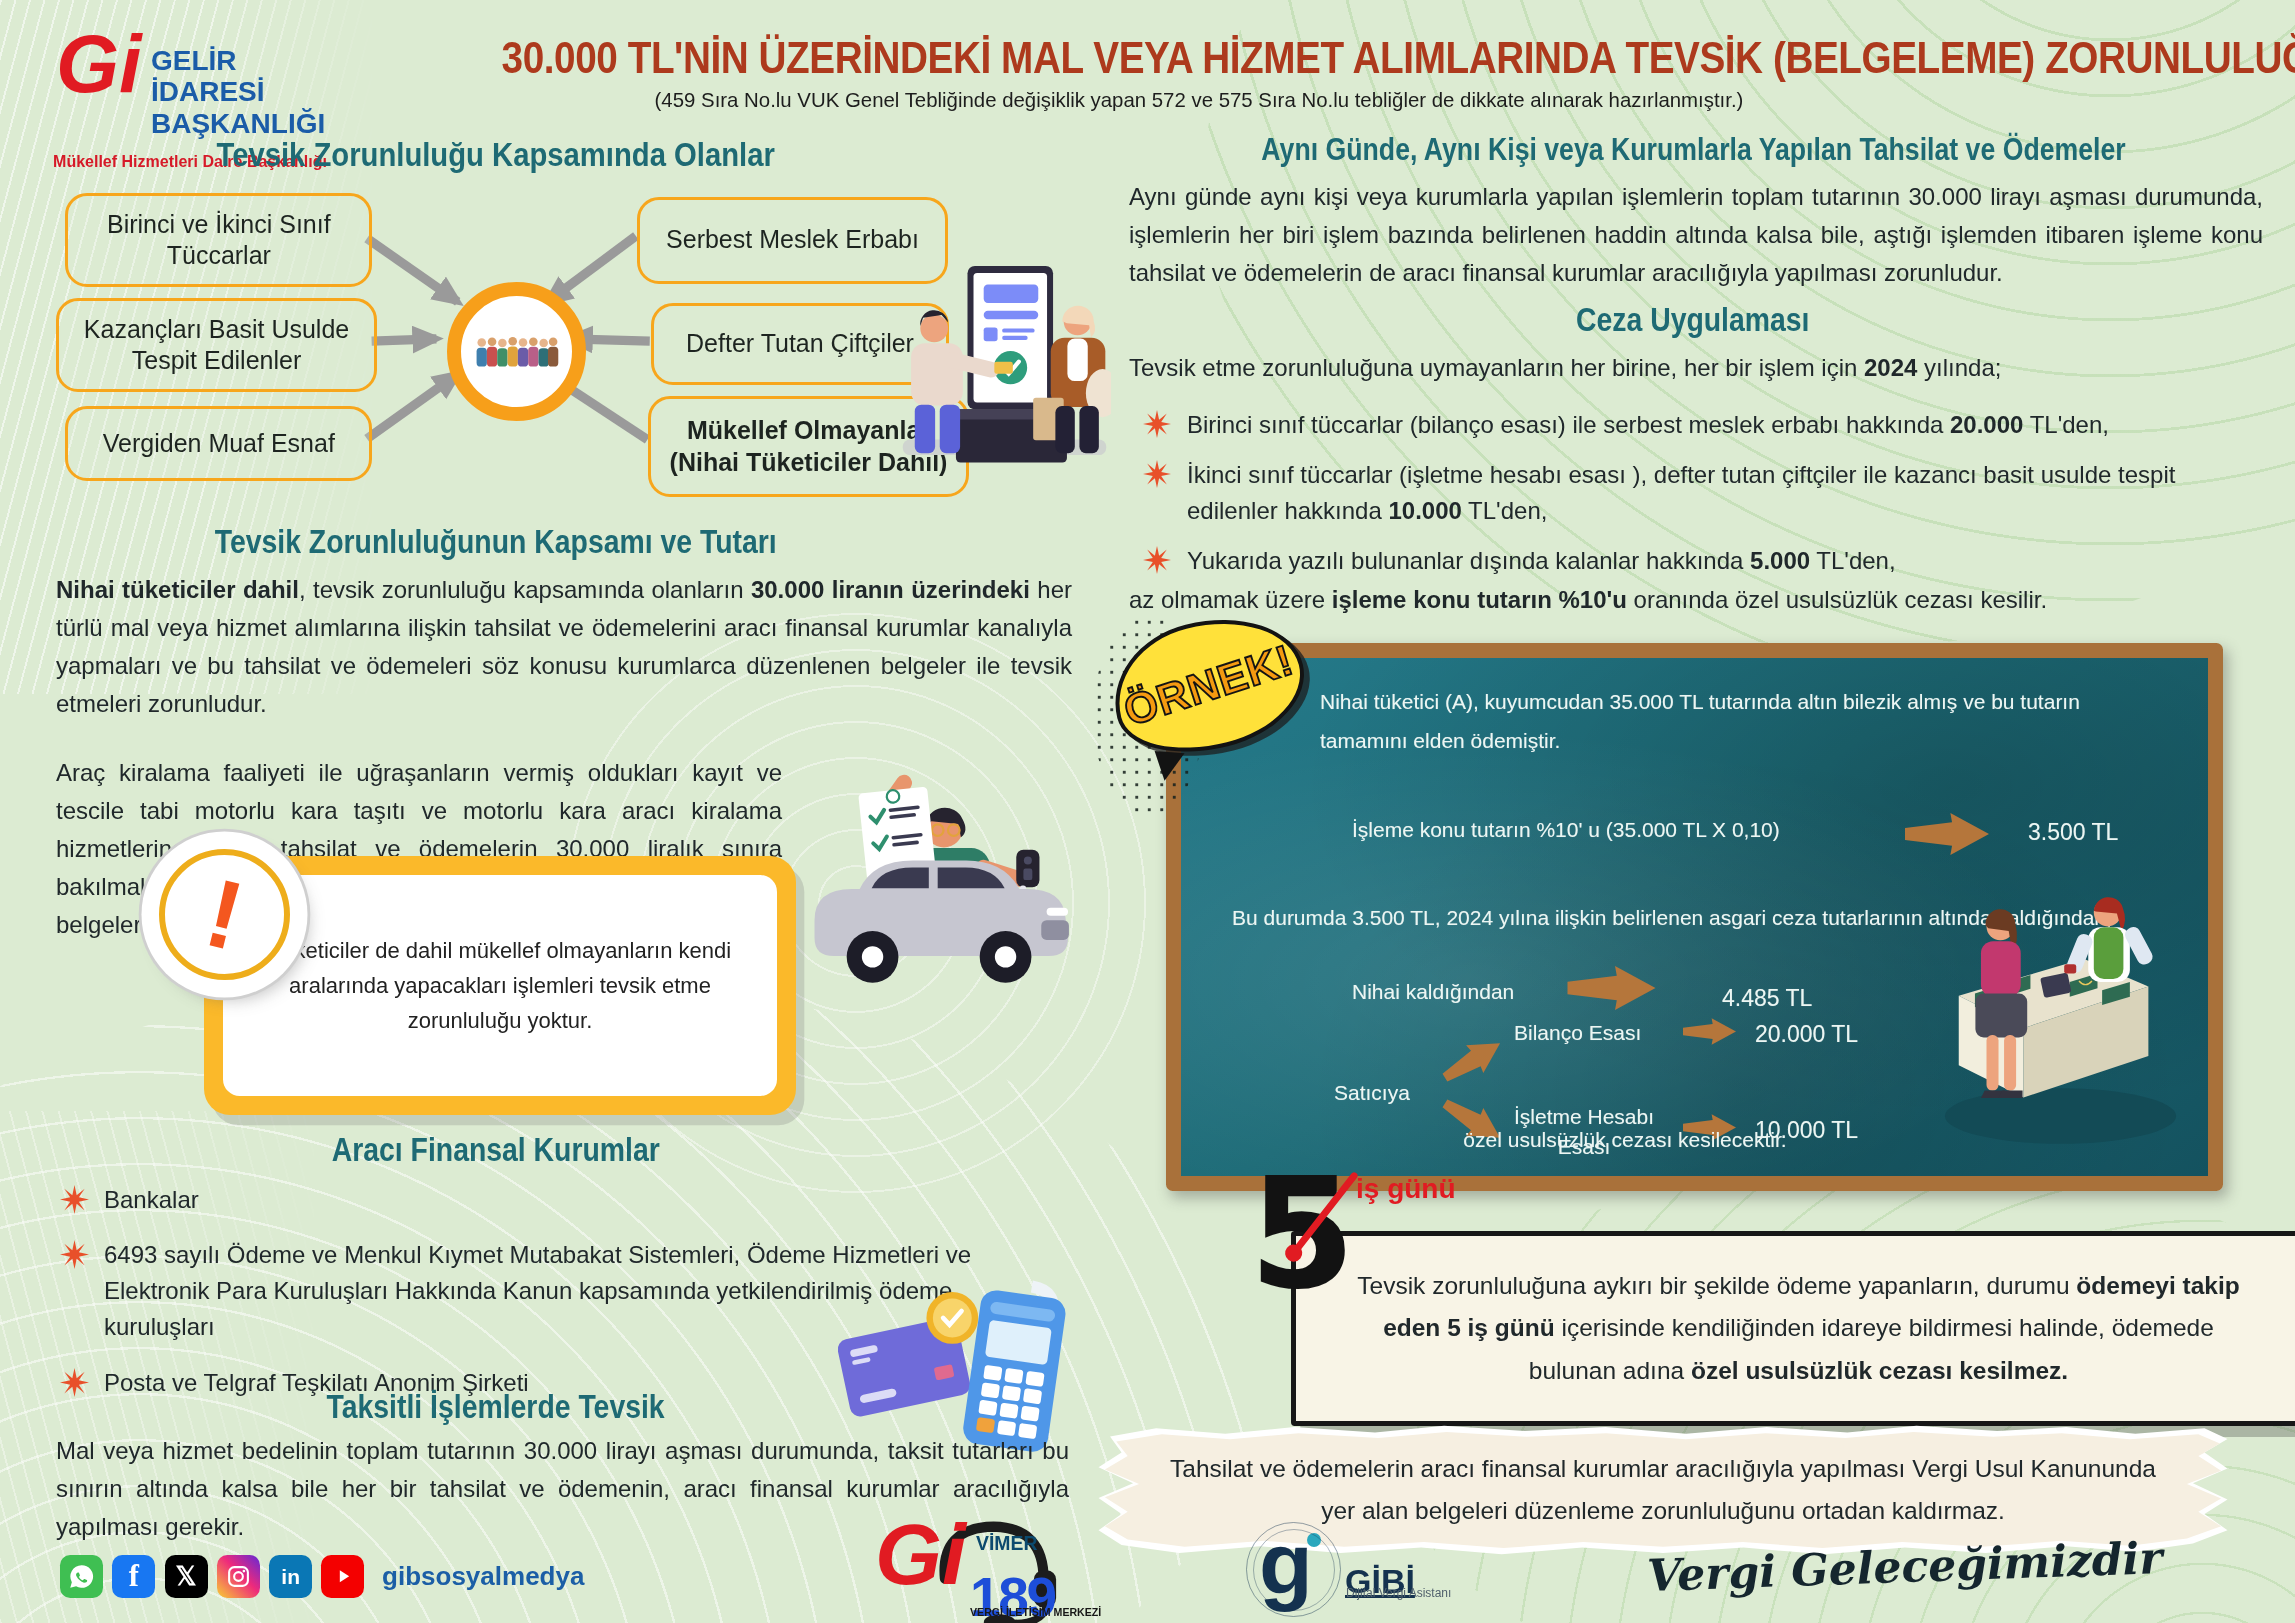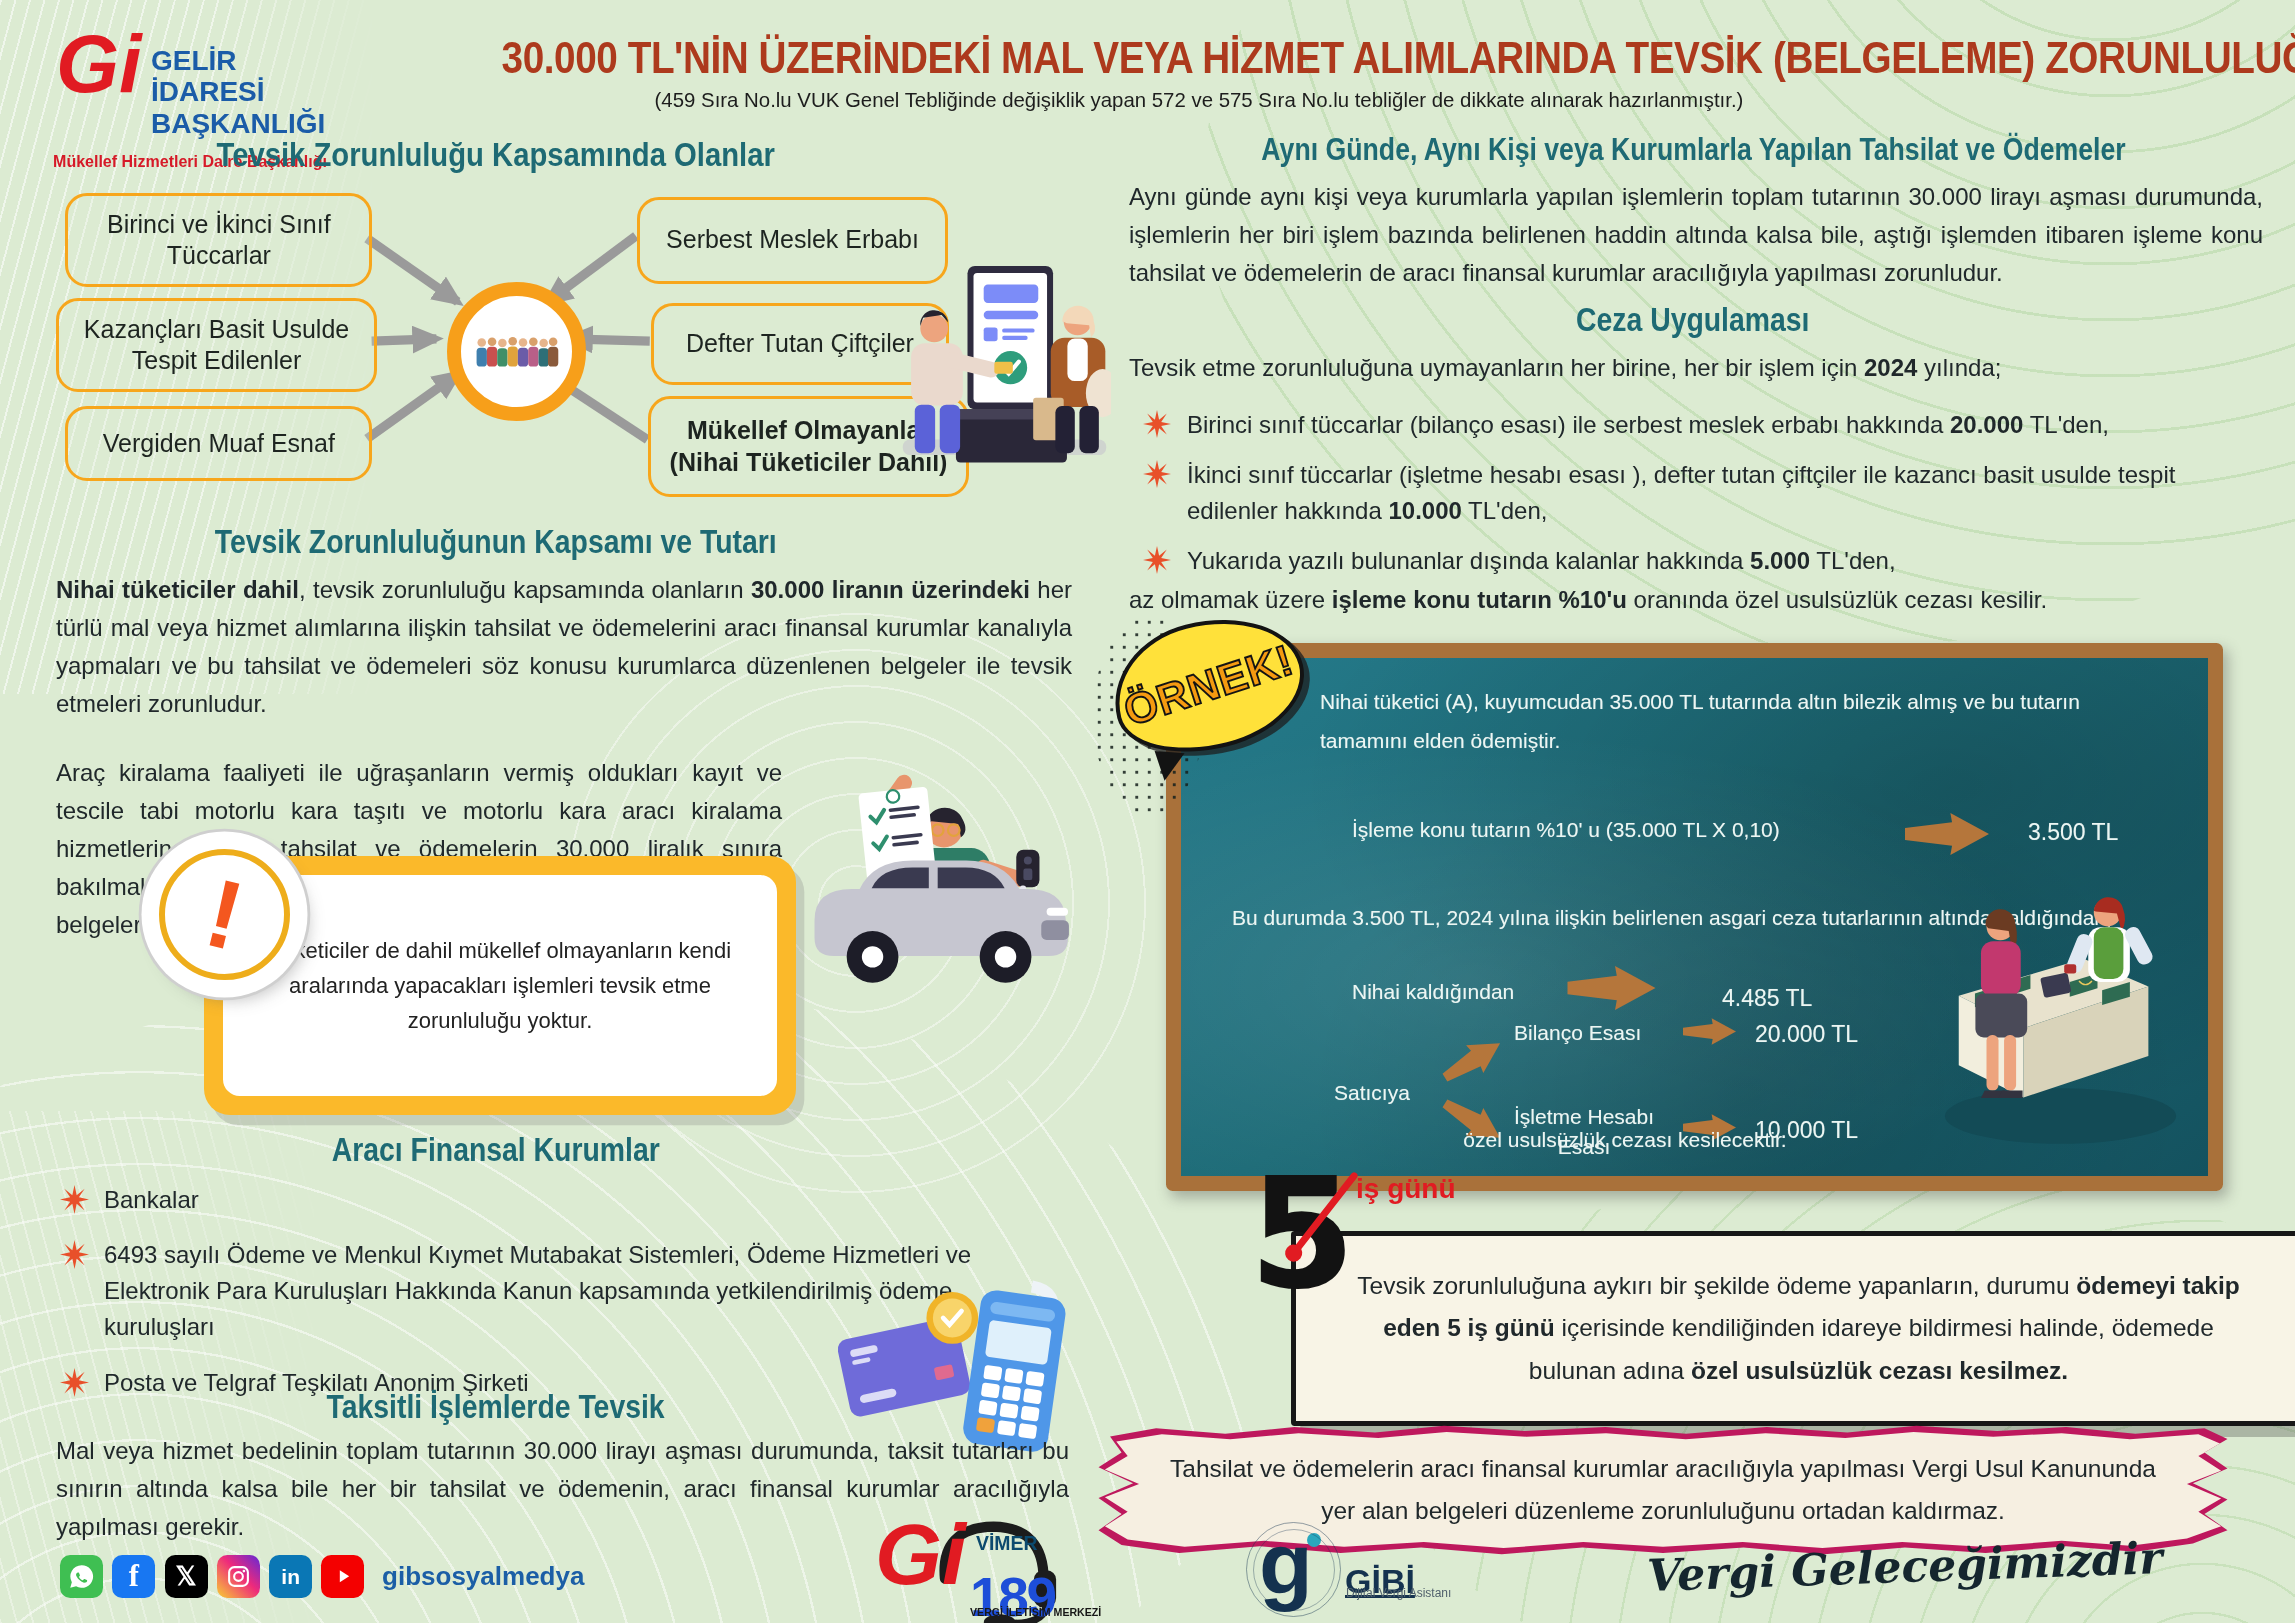--- a/index.html
+++ b/index.html
@@ -64,21 +64,21 @@
         background:radial-gradient(circle,#15201d 1.6px,transparent 1.6px);background-size:12.5px 12.5px;opacity:.85;}
   
   .fivebox{position:absolute;background:#f8f4e6;border:5.1px solid #171717;border-radius:3.7px;
            box-shadow:9.3px 11px 0 rgba(60,60,60,.30);display:flex;align-items:center;justify-content:center;
            text-align:center;font-size:24.5px;line-height:1.72;color:#20282b;padding:0 42px;}
   .five5{position:absolute;font-size:153px;font-weight:900;color:#121212;line-height:.9;font-family:"DejaVu Sans",sans-serif;}
   .needle{position:absolute;width:7.4px;height:106px;background:#e11b22;border-radius:3.7px;transform:rotate(38deg);}
   .needle:after{content:"";position:absolute;left:-4.6px;bottom:-3.7px;width:16.7px;height:16.7px;border-radius:50%;background:#e11b22;}
   .fivelab{position:absolute;color:#e11b22;font-size:28px;font-weight:800;}
   
-  .jag-o{position:absolute;background:#be185d;
+  .jag-o{position:absolute;background:#ffffff;
      clip-path:polygon(2% 10%,6% 4%,12% 8%,18% 3%,25% 7%,31% 2%,38% 6%,45% 3%,52% 8%,59% 3%,66% 7%,72% 2%,79% 6%,85% 3%,91% 8%,97% 4%,99% 12%,97% 22%,99% 34%,96% 45%,99% 57%,97% 68%,99% 80%,96% 90%,91% 96%,85% 92%,78% 97%,71% 93%,64% 98%,57% 93%,50% 97%,43% 93%,36% 98%,29% 93%,22% 97%,15% 92%,8% 97%,3% 91%,1% 80%,3% 68%,1% 56%,4% 45%,1% 33%,3% 22%);}
   .jag-i{position:absolute;inset:6.5px;background:#f6efe1;
      clip-path:polygon(2% 10%,6% 4%,12% 8%,18% 3%,25% 7%,31% 2%,38% 6%,45% 3%,52% 8%,59% 3%,66% 7%,72% 2%,79% 6%,85% 3%,91% 8%,97% 4%,99% 12%,97% 22%,99% 34%,96% 45%,99% 57%,97% 68%,99% 80%,96% 90%,91% 96%,85% 92%,78% 97%,71% 93%,64% 98%,57% 93%,50% 97%,43% 93%,36% 98%,29% 93%,22% 97%,15% 92%,8% 97%,3% 91%,1% 80%,3% 68%,1% 56%,4% 45%,1% 33%,3% 22%);
      display:flex;align-items:center;justify-content:center;text-align:center;font-size:24.5px;line-height:1.7;color:#20282b;padding:0 65px;}
   
   .sicon{width:43px;height:43px;border-radius:10.2px;display:flex;align-items:center;justify-content:center;
          color:#fff;font-weight:800;margin-right:9.3px;}
   .handle{font-size:26px;font-weight:800;color:#1b5ea6;}
   
   .gib-red{color:#e11b22;font-weight:900;font-style:italic;line-height:.8;}

